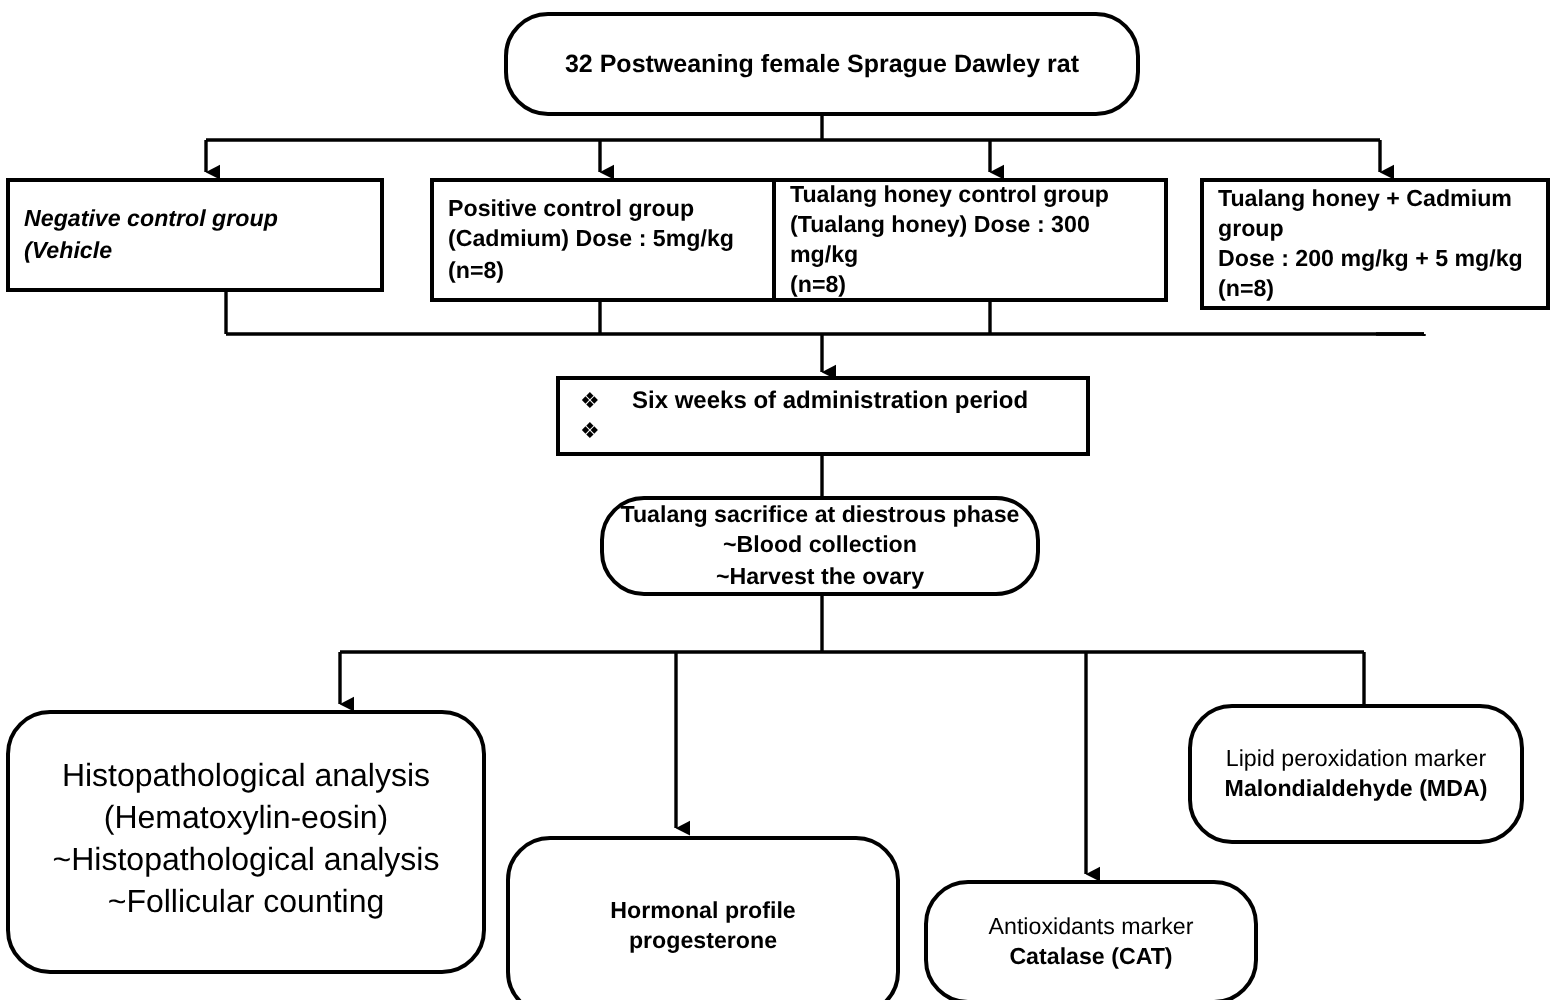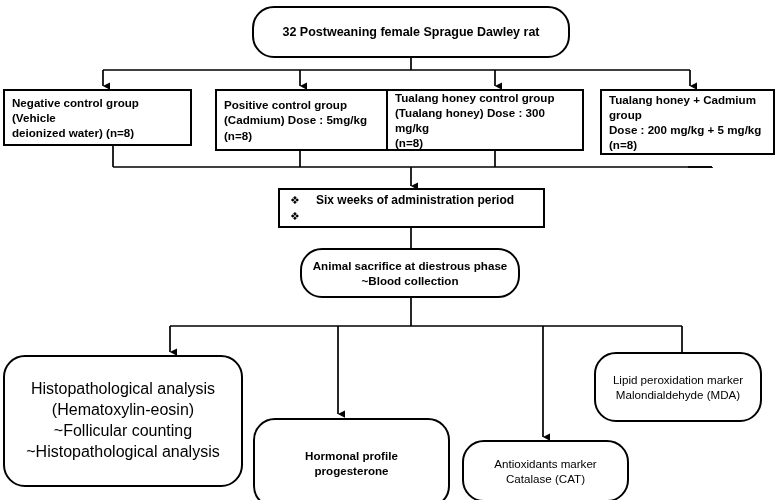--- a/index.html
+++ b/index.html
@@ -19,26 +19,26 @@
     background:#ffffff;
     display:flex;
     flex-direction:column;
     justify-content:center;
     line-height:1.30;
   }
   .node .ln{display:block;}
   .rounded{border-radius:13px;}
   .ctr{text-align:center;align-items:center;border-radius:22px;}
   .lft{text-align:left;align-items:flex-start;}
-  .bold{font-weight:normal;}
+  .bold{font-weight:bold;}
 
   
   #n-top{left:252px;top:6px;width:318px;height:52px;font-size:12.5px;font-weight:bold;}
 
-  #n-g1{left:3px;top:89px;width:189px;height:57px;font-size:11.6px;font-weight:bold;padding:0 7px;}
+  #n-g1{left:3px;top:89px;width:189px;height:57px;font-size:11.6px;font-weight:bold;padding:0 7px;font-style:italic;}
   #n-g2{left:215px;top:89px;width:183px;height:62px;font-size:11.6px;font-weight:bold;padding:17px 7px;}
   #n-g3{left:386px;top:89px;width:198px;height:62px;font-size:11.6px;font-weight:bold;padding:0 7px;}
   #n-g4{left:600px;top:89px;width:175px;height:66px;font-size:11.6px;font-weight:bold;padding:0 7px;}
 
   #n-weeks{left:278px;top:188px;width:267px;height:40px;font-size:12px;font-weight:bold;padding:0 10px;}
   #n-weeks .ln{display:flex;align-items:baseline;}
   #n-weeks .bullet{display:inline-block;width:26px;flex:none;font-size:11px;}
 
   #n-sac{left:300px;top:248px;width:220px;height:50px;font-size:11.6px;font-weight:bold;}
 
@@ -104,21 +104,20 @@
     <path d="M687.5,167 L687.5,167" stroke="#000" stroke-width="1.7" fill="none"></path>
       </g>
   </svg>
 
   <div class="node rounded ctr" id="n-top">
     <span class="ln">32 Postweaning female Sprague Dawley rat</span>
   </div>
 
   <div class="node lft" id="n-g1">
     <span class="ln">Negative control group (Vehicle</span>
-    <span class="ln">deionized water) (n=8)</span>
   </div>
 
   <div class="node lft" id="n-g2">
     <span class="ln">Positive control group</span>
     <span class="ln">(Cadmium) Dose : 5mg/kg</span>
     <span class="ln">(n=8)</span>
   </div>
 
   <div class="node lft" id="n-g3">
     <span class="ln">Tualang honey control group</span>
@@ -137,29 +136,30 @@
     <span class="ln">
       <span class="bullet">❖</span>
       <span>Six weeks of administration period</span>
     </span>
     <span class="ln">
       <span class="bullet">❖</span>
     </span>
   </div>
 
   <div class="node ctr" id="n-sac">
-    <span class="ln">Animal sacrifice at diestrous phase</span>
+    <span class="ln">Tualang sacrifice at diestrous phase</span>
     <span class="ln">~Blood collection</span>
+    <span class="ln">~Harvest the ovary</span>
   </div>
 
   <div class="node rounded ctr" id="n-histo">
     <span class="ln">Histopathological analysis</span>
     <span class="ln">(Hematoxylin-eosin)</span>
+    <span class="ln">~Histopathological analysis</span>
     <span class="ln">~Follicular counting</span>
-    <span class="ln">~Histopathological analysis</span>
   </div>
 
   <div class="node rounded ctr" id="n-horm">
     <span class="ln">Hormonal profile</span>
     <span class="ln">progesterone</span>
   </div>
 
   <div class="node rounded ctr" id="n-anti">
     <span class="ln">Antioxidants marker</span>
     <span class="ln bold">Catalase (CAT)</span>

